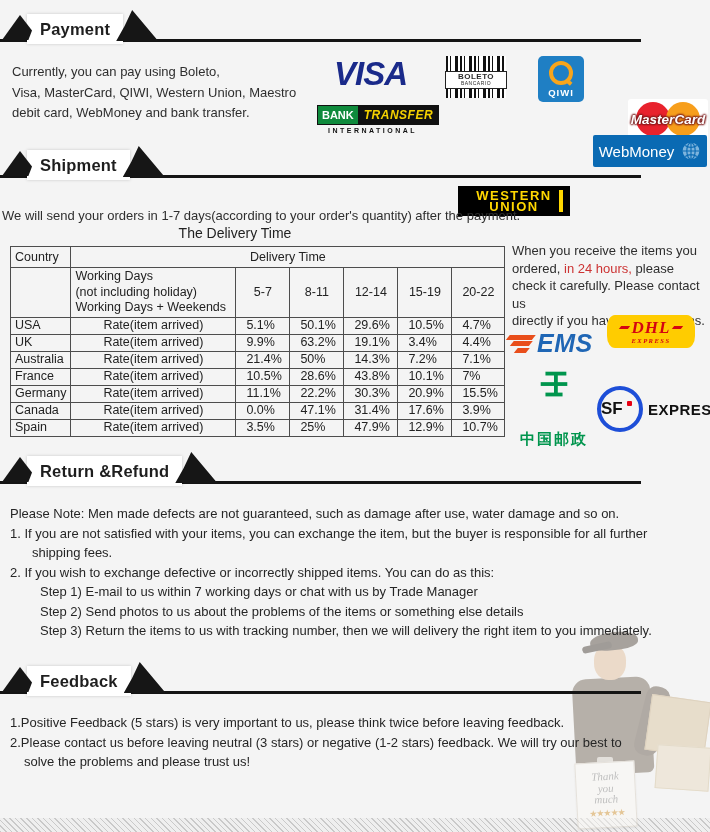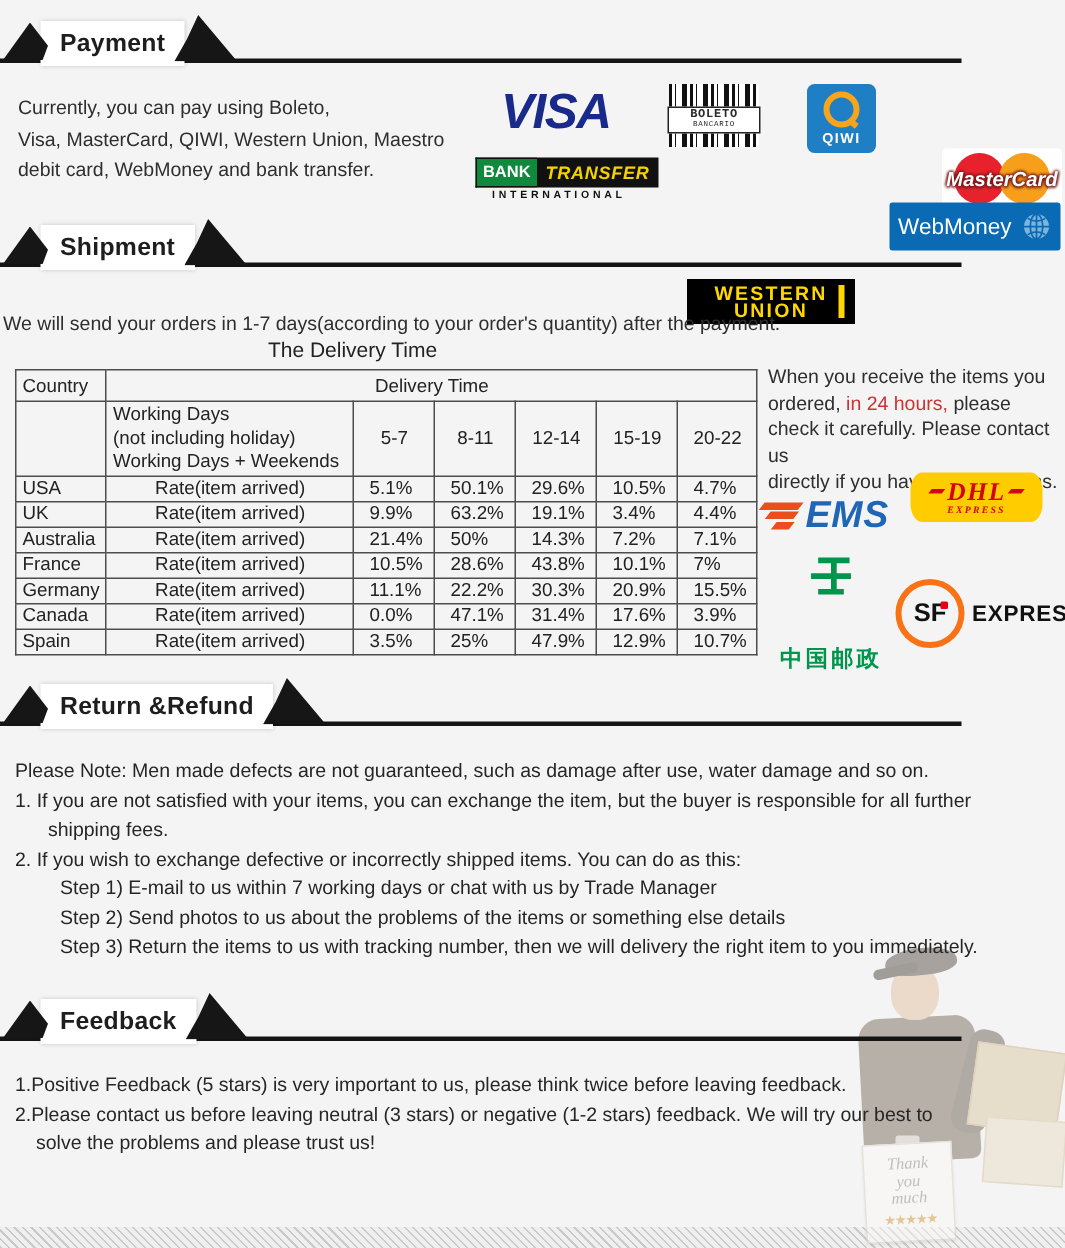--- a/index.html
+++ b/index.html
@@ -26,21 +26,21 @@
              font-size:16.5px; font-weight:bold; color:#1e1e1e; letter-spacing:.2px; }
 
   
   .line { white-space:nowrap; }
   .body-txt { font-size:13px; line-height:20.5px; color:#2e2e2e; }
   .red { color:#cc3333; }
 
   
   .visa { font-size:33px; font-weight:bold; font-style:italic; color:#1a2a8a; letter-spacing:-1px; }
   .boleto { width:60px; height:42px; position:relative;
-    background:repeating-linear-gradient(90deg,#111 0 2px,#fff 2px 4px,#111 4px 5px,#fff 5px 9px,#111 9px 12px,#fff 12px 14px);font-family:Liberation Mono, monospace; }
+    background:repeating-linear-gradient(90deg,#111 0 2px,#fff 2px 4px,#111 4px 5px,#fff 5px 9px,#111 9px 12px,#fff 12px 14px); }
   .boleto-band { position:absolute; left:-1px; right:-1px; top:15px; background:#fff; border:1px solid #222;
     text-align:center; line-height:1; padding:1px 0 2px; }
   .boleto-band .b1 { font-size:8px; font-weight:bold; letter-spacing:.5px; }
   .boleto-band .b2 { font-size:5px; letter-spacing:.5px; }
   .qiwi { width:46px; height:46px; background:#1f7fc4; border-radius:5px; display:flex; flex-direction:column;
     align-items:center; justify-content:center; }
   .qiwi-q { width:16px; height:16px; border:4px solid #f8a51b; border-radius:50%; position:relative; margin-bottom:2px; }
   .qiwi-q::after { content:""; position:absolute; right:-3px; bottom:-3px; width:7px; height:4px; background:#f8a51b; transform:rotate(40deg); }
   .qiwi-name { color:#fff; font-size:9.5px; font-weight:bold; letter-spacing:1px; }
   .mc { width:80px; height:40px; background:#fff; border-radius:3px; position:relative; display:flex; align-items:center; justify-content:center; }
@@ -68,22 +68,22 @@
   .ems-wing i:nth-child(1){ width:26px; } .ems-wing i:nth-child(2){ width:19px; margin-left:4px; } .ems-wing i:nth-child(3){ width:12px; margin-left:8px; }
   .ems-txt { font-size:25px; font-weight:bold; font-style:italic; color:#1f66b5; letter-spacing:.5px; }
   .dhl { width:88px; height:33px; background:#ffcc00; border-radius:8px/12px; display:flex; flex-direction:column;
     align-items:center; justify-content:center; line-height:1; }
   .dhl-txt { color:#d40511; font-style:italic; font-weight:bold; font-size:17px; letter-spacing:1px; display:flex; align-items:center; gap:3px; }
   .dhl-txt::before,.dhl-txt::after { content:""; width:9px; height:3px; background:#d40511; transform:skewX(-38deg); }
   .dhl-exp { color:#d40511; font-size:6.5px; font-style:italic; font-weight:bold; letter-spacing:1.5px; margin-top:2px; }
   .cpost { display:flex; flex-direction:column; align-items:center; }
   .cpost-name { color:#00954d; font-size:15px; font-weight:bold; letter-spacing:2px; margin-top:2px; }
   .sf { display:flex; align-items:center; gap:5px; }
-  .sf-circle { width:38px; height:38px; border:4px solid #f97316; border-radius:50%; display:flex;
-    align-items:center; justify-content:center; position:relative; background:transparent; }
+  .sf-circle { width:38px; height:38px; border:4px solid #1d4ed8; border-radius:50%; display:flex;
+    align-items:center; position:relative; background:transparent; }
   .sf-letters { font-weight:bold; font-size:17px; color:#111; }
   .sf-dot { position:absolute; top:11px; right:7px; width:5px; height:5px; background:#e60012; border-radius:1px; }
   .sf-exp { font-weight:bold; font-size:15px; color:#111; letter-spacing:.5px; }
 
   
   table.dlv { border-collapse:collapse; font-size:12.5px; color:#222; }
   table.dlv td, table.dlv th { border:1px solid #4d4d4d; font-weight:normal; padding:1px 4px; }
   .t-center { text-align:center; }
   .t-left { text-align:left; }
   .wd div { line-height:15.5px; font-size:12.5px; }

